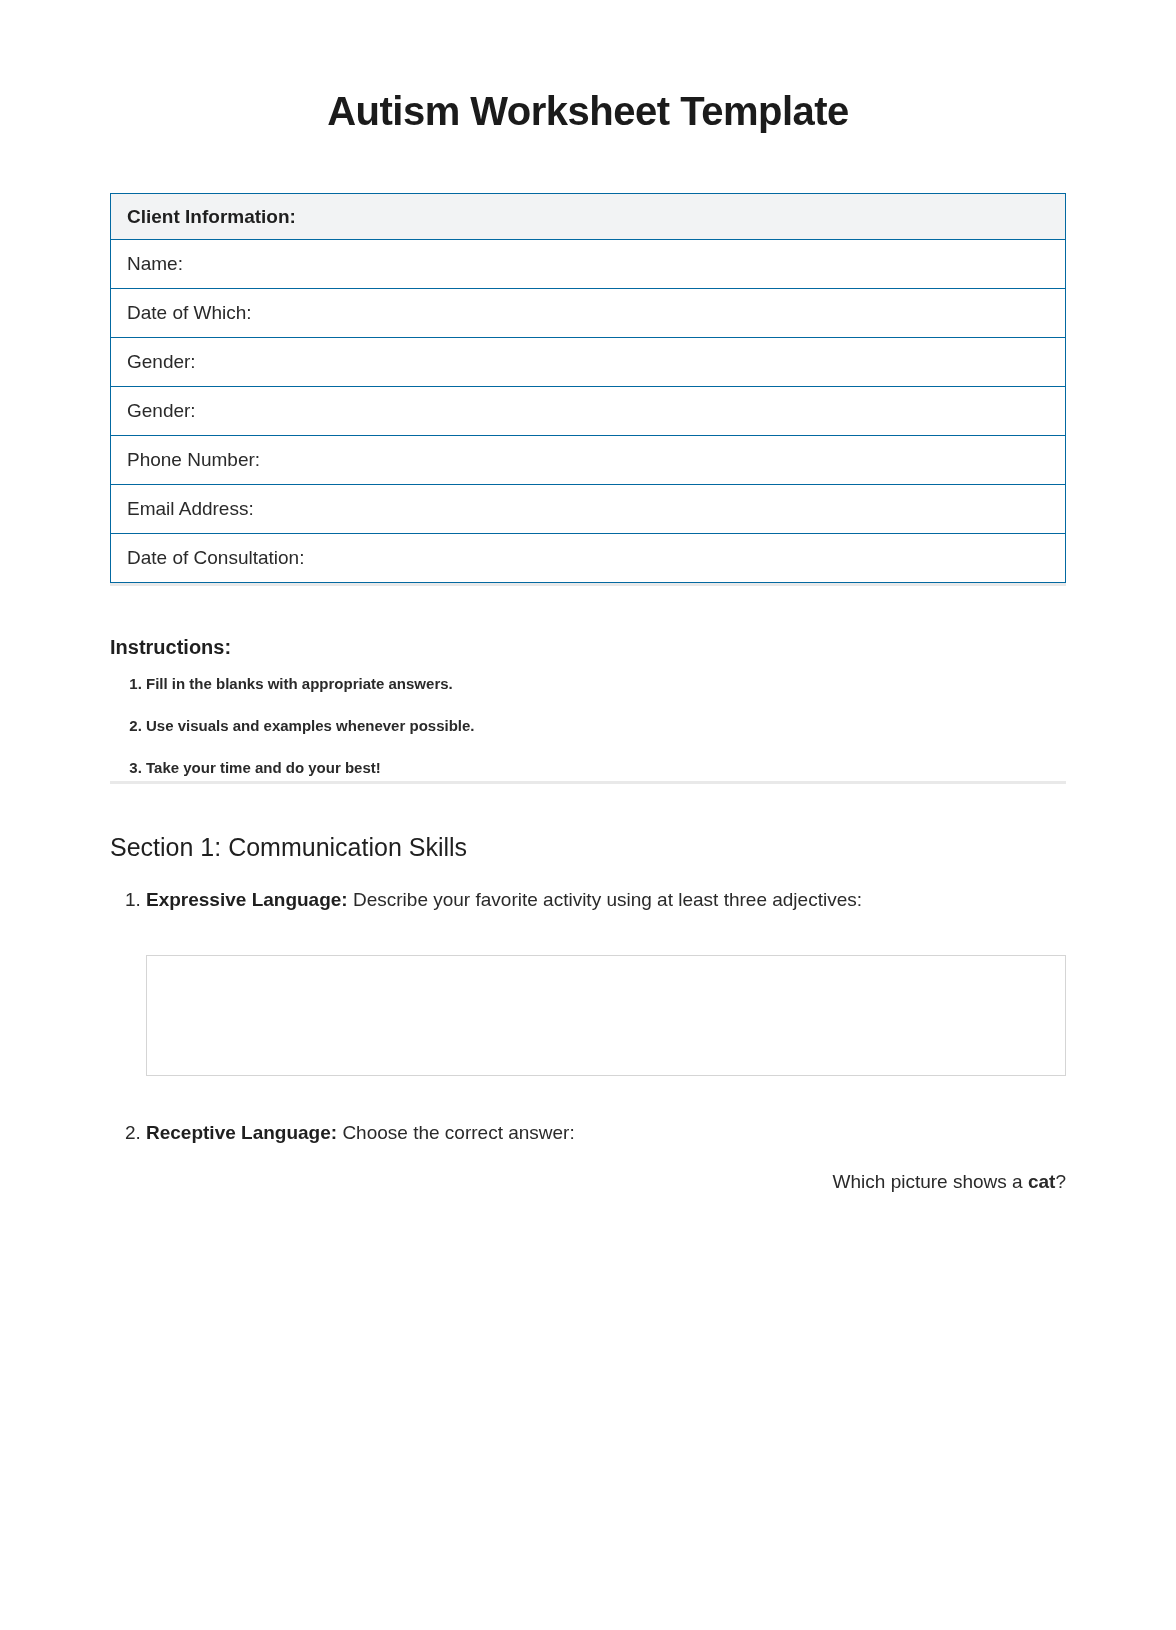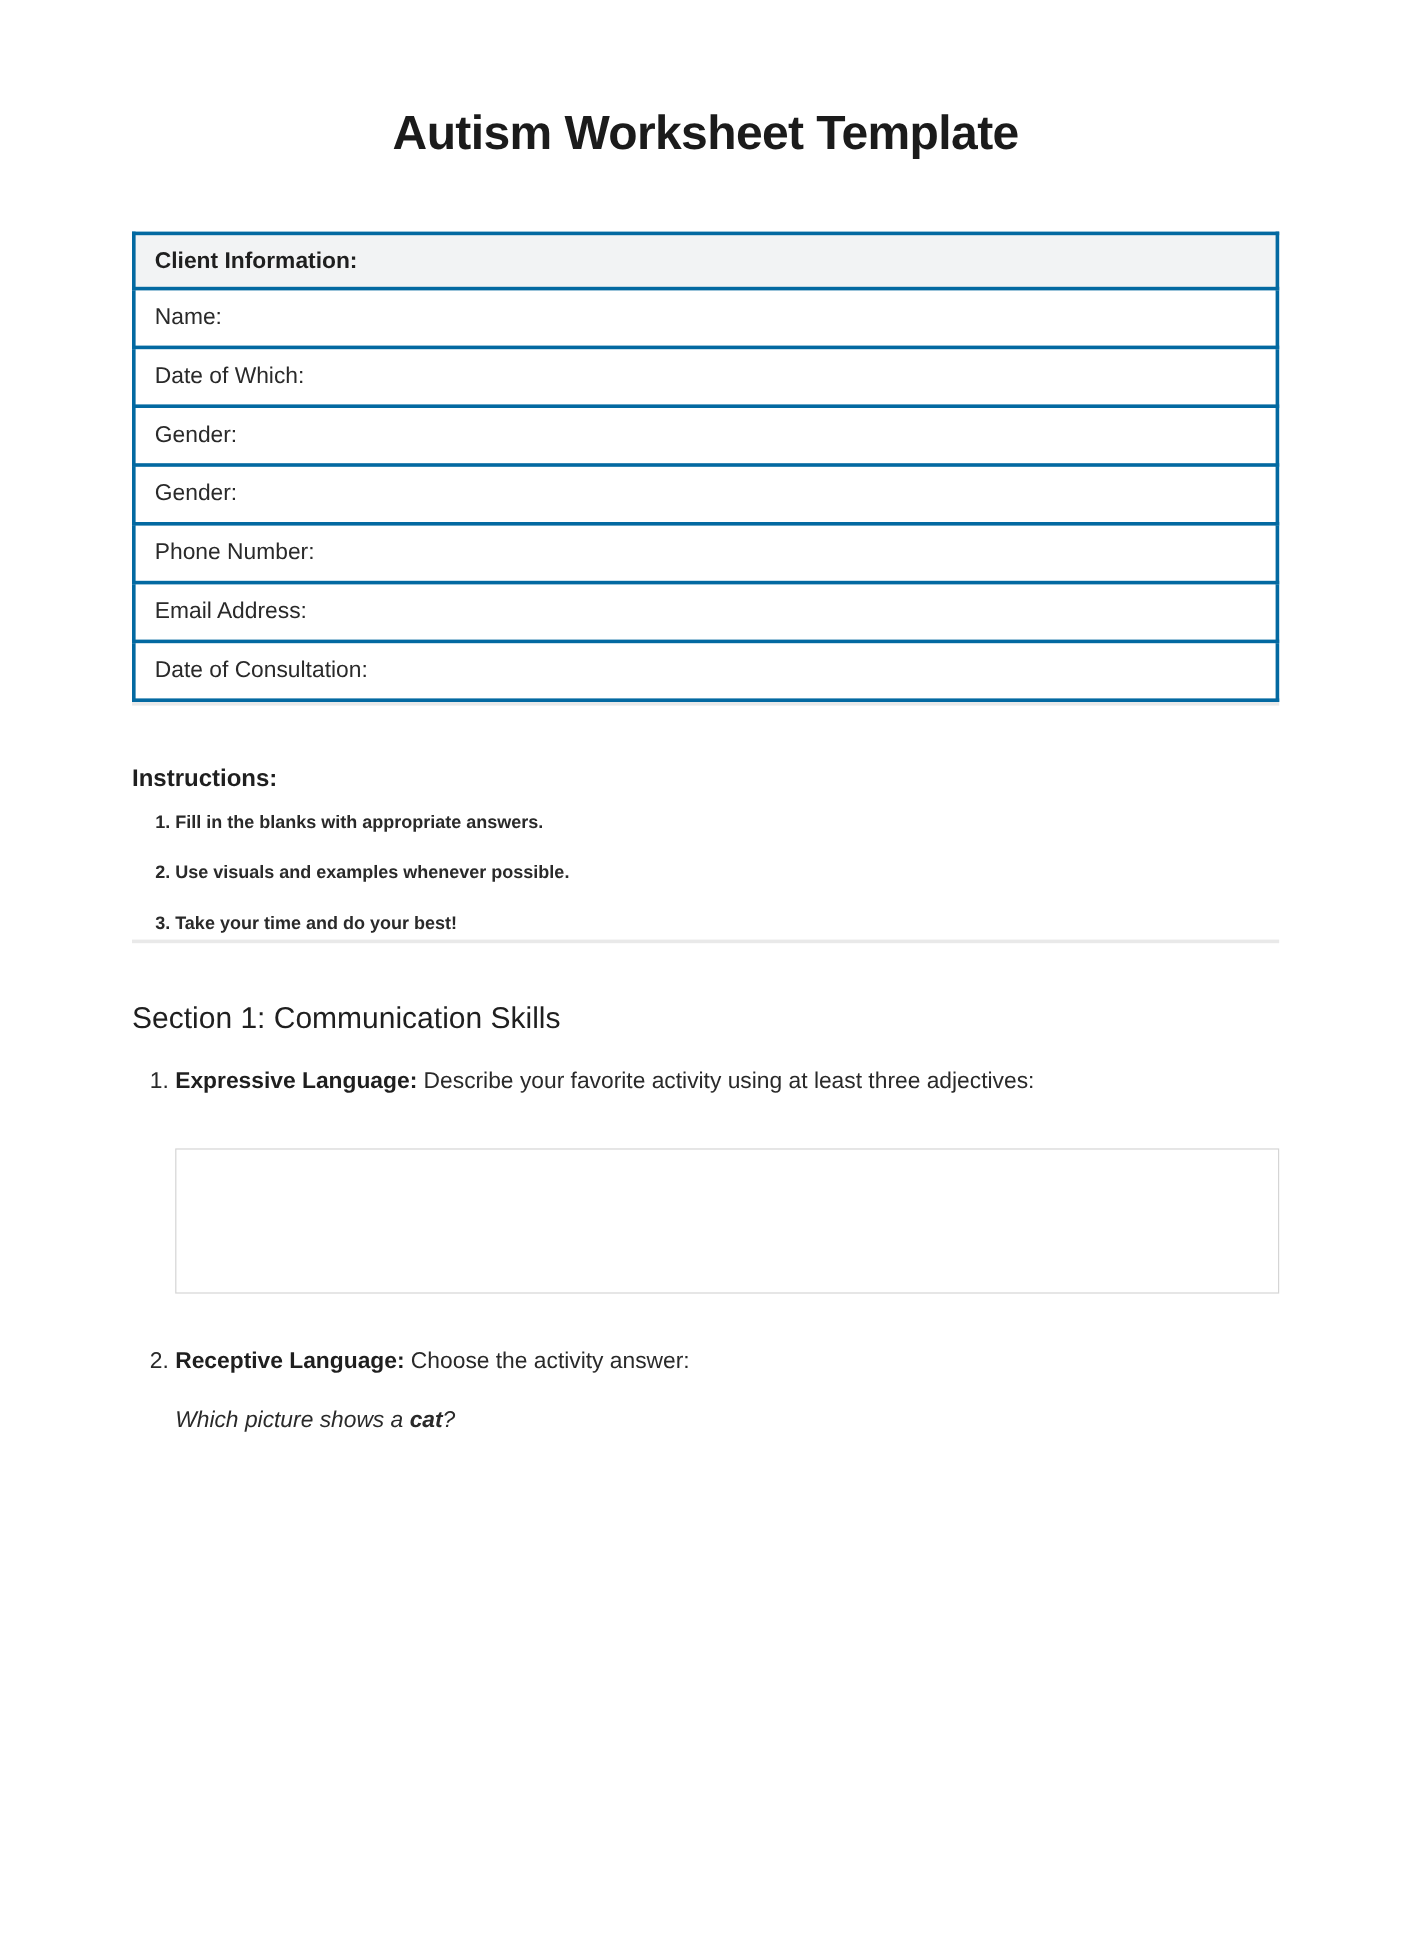--- a/index.html
+++ b/index.html
@@ -30,21 +30,21 @@
     color: #1b1b1b;
     letter-spacing: -0.5px;
   }
   table.client-table {
     width: 100%;
     border-collapse: collapse;
     margin-top: 58px;
     font-size: 19px;
   }
   table.client-table td {
-    border: 3px solid #0369a1;
+    border: 1px solid #0369a1;
     height: 49px;
     padding: 0 16px;
     vertical-align: middle;
     color: #2a2a2a;
   }
   table.client-table tr.header-row td {
     background: #f2f3f4;
     font-weight: bold;
     height: 46px;
     color: #1f1f1f;
@@ -98,23 +98,23 @@
   .item-label { font-weight: bold; color: #1f1f1f; }
   .answer-box {
     margin-top: 42px;
     width: 100%;
     height: 121px;
     border: 1px solid #d5d5d5;
     background: #ffffff;
   }
   .question {
     margin: 23px 0 0 0;
-    font-style: italic;
     line-height: 26px;
     color: #2a2a2a;
+    text-align: right;
   }
   .question strong { font-weight: bold; }
 </style>
 </head>
 <body>
 
 <div class="page">
 
   <h1 class="doc-title">Autism Worksheet Template</h1>
 
@@ -168,20 +168,20 @@
   <h2 class="section-heading">Section 1: Communication Skills</h2>
 
   <ol class="section-list">
     <li>
       <span class="item-label">Expressive Language:</span>
       <span>Describe your favorite activity using at least three adjectives:</span>
       <div class="answer-box"></div>
     </li>
     <li>
       <span class="item-label">Receptive Language:</span>
-      <span>Choose the activity answer:</span>
+      <span>Choose the correct answer:</span>
       <p class="question">
         <span>Which picture shows a </span><strong>cat</strong><span>?</span>
       </p>
     </li>
   </ol>
 
 </div>
 
 </body></html>

